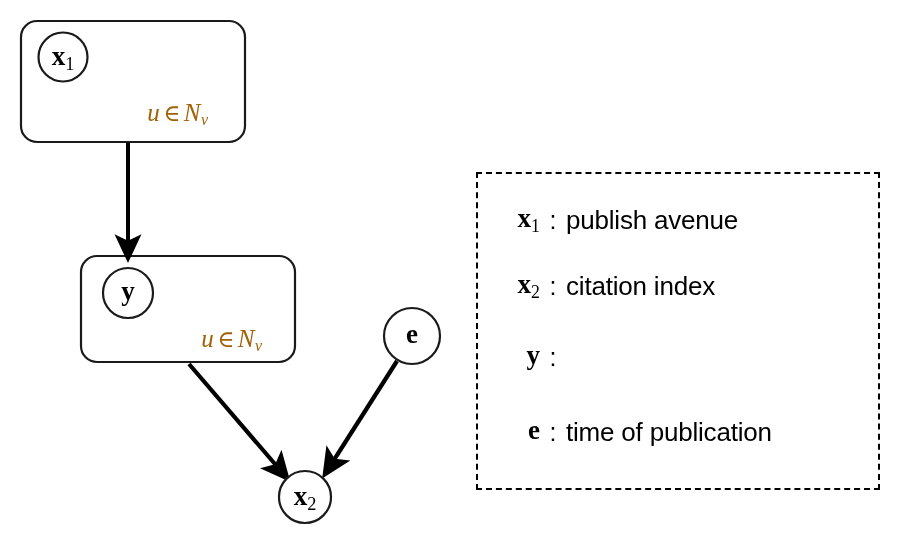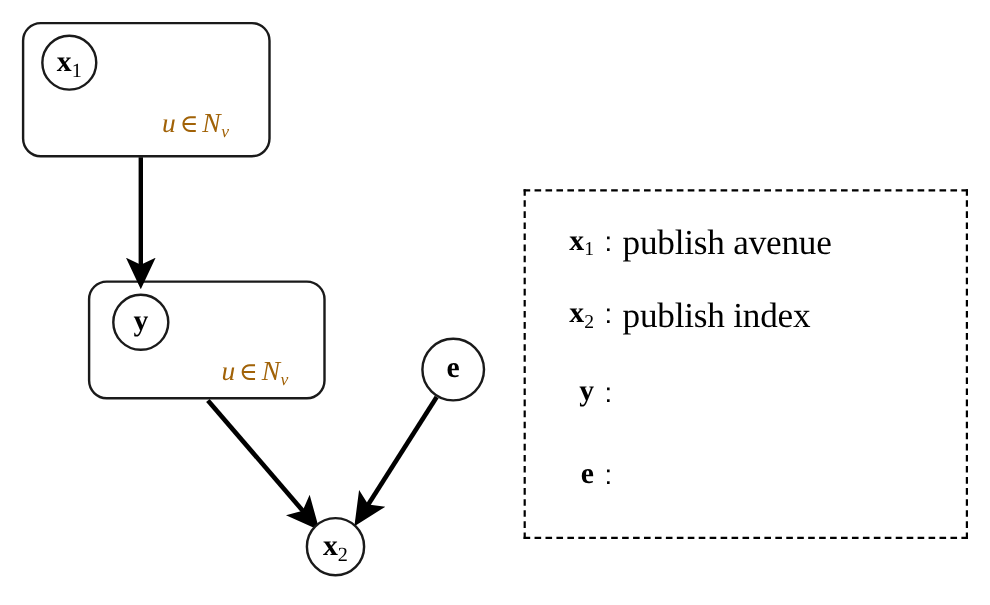--- a/index.html
+++ b/index.html
@@ -112,22 +112,22 @@
     font-weight: normal;
   }
   .legend-row .colon-cell {
     width: 26px;
     text-align: center;
     font-family: "Liberation Sans", sans-serif;
     font-size: 25px;
     color: #000;
   }
   .legend-row .desc-cell {
-    font-family: Liberation Serif, serif;
-    font-size: 32px;
+    font-family: Liberation Sans, sans-serif;
+    font-size: 26px;
     color: #000;
     letter-spacing: -0.2px;
   }
 </style>
 </head>
 <body>
 
 <div id="diagram-root">
 
   <svg class="canvas" viewBox="0 0 900 550" xmlns="http://www.w3.org/2000/svg">
@@ -190,33 +190,34 @@
         </div>
         <div class="colon-cell">:</div>
         <div class="desc-cell">publish avenue</div>
       </div>
 
       <div class="legend-row" style="top:92px;">
         <div class="sym-cell">
           <span>x</span><span class="sub">2</span>
         </div>
         <div class="colon-cell">:</div>
-        <div class="desc-cell">publish index</div>
+        <div class="desc-cell">citation index</div>
       </div>
 
       <div class="legend-row" style="top:163px;">
         <div class="sym-cell">
           <span>y</span><span class="sub"></span>
         </div>
         <div class="colon-cell">:</div>
       </div>
 
       <div class="legend-row" style="top:238px;">
         <div class="sym-cell">
           <span>e</span><span class="sub"></span>
         </div>
         <div class="colon-cell">:</div>
+        <div class="desc-cell">time of publication</div>
       </div>
 
     </div>
 
   </div>
 </div>
 
 </body></html>

